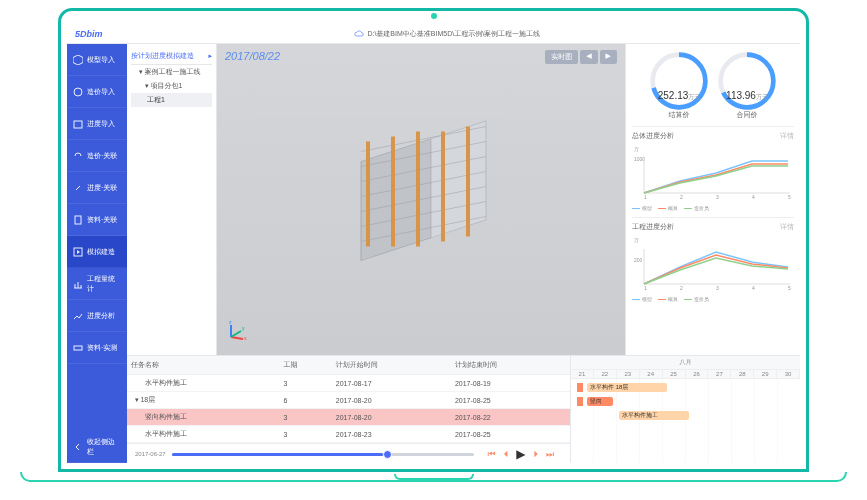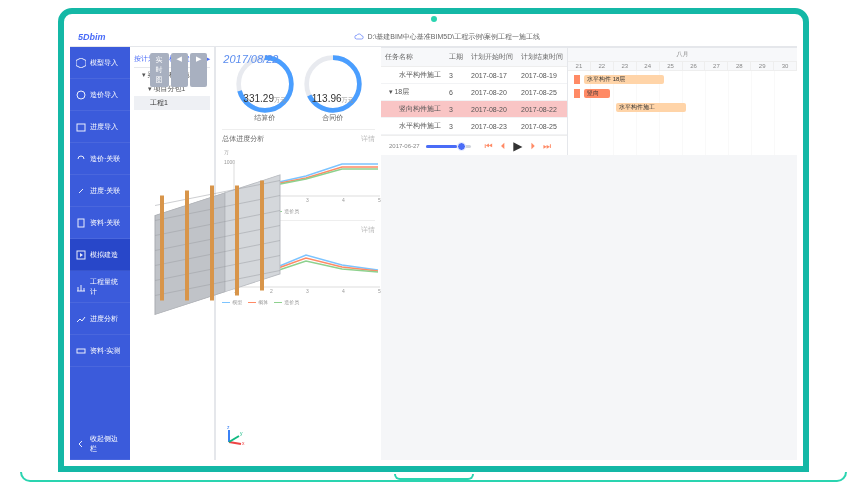--- a/index.html
+++ b/index.html
@@ -1,33 +1,33 @@
 <!DOCTYPE html>
 <html><head>
 <meta charset="utf-8">
 <style>
 *{margin:0;padding:0;box-sizing:border-box;font-family:"Microsoft YaHei",Arial,sans-serif}
 body{background:#fff;width:867px;height:500px;position:relative;overflow:hidden}
 .laptop{position:absolute;inset:0}
-.laptop-frame{position:absolute;top:8px;left:58px;right:58px;bottom:28px;border:6px solid #14b8a6;border-radius:14px 14px 0 0;background:#fff}
+.laptop-frame{position:absolute;top:8px;left:58px;right:58px;bottom:28px;border:3px solid #14b8a6;border-radius:14px 14px 0 0;background:#fff}
 .laptop-cam{position:absolute;top:2px;left:50%;transform:translateX(-50%);width:6px;height:6px;background:#2ad4b0;border-radius:50%}
 .laptop-base{position:absolute;bottom:18px;left:20px;right:20px;height:10px;border:2px solid #2ad4b0;border-top:none;border-radius:0 0 10px 10px}
 .laptop-notch{position:absolute;bottom:20px;left:50%;transform:translateX(-50%);width:80px;height:6px;border:2px solid #2ad4b0;border-top:none;border-radius:0 0 6px 6px}
 .screen{position:absolute;top:13px;left:6px;right:6px;bottom:6px;background:#f5f6f8;overflow:hidden;display:flex;flex-direction:column}
 .topbar{height:20px;background:#fff;border-bottom:1px solid #e5e7eb;display:flex;align-items:center;padding:0 8px;font-size:7px;color:#666}
 .topbar .logo{color:#4a6cf7;font-weight:bold;font-size:9px;font-style:italic}
 .topbar .bc{flex:1;text-align:center;display:flex;align-items:center;justify-content:center;gap:3px}
 .cloud{width:10px;height:7px;display:inline-block}
 .main{flex:1;display:flex;overflow:hidden}
 .sidebar{width:60px;background:#3b5bdb;display:flex;flex-direction:column;color:#fff;font-size:7px}
 .sb-item{height:32px;display:flex;align-items:center;gap:4px;padding:0 6px;cursor:pointer;border-bottom:1px solid rgba(255,255,255,.08)}
 .sb-item.active{background:#2847c9}
 .sb-item .ic{width:10px;height:10px;flex-shrink:0;opacity:.9}
 .sb-bottom{margin-top:auto}
-.content{flex:1;display:flex;overflow:hidden}
+.content{flex:1;display:flex;flex-direction:column;overflow:hidden}
 .row1{flex:1;display:flex;overflow:hidden}
 .tree-col{width:90px;background:#fff;border-right:1px solid #e5e7eb;font-size:7px;padding:4px}
 .tree-title{color:#4a6cf7;padding:3px 0;border-bottom:1px solid #e5e7eb;display:flex;align-items:center;gap:3px}
 .tree-node{padding:2px 0 2px 8px;color:#555}
 .tree-leaf{padding:2px 0 2px 16px;background:#eef0f4;color:#333}
 .viewport{flex:1;background:linear-gradient(#d4d6d9,#cacccf);position:relative;display:flex;flex-direction:column}
 .vp-date{position:absolute;top:6px;left:8px;color:#5b8def;font-size:11px;font-style:italic}
 .vp-btn{position:absolute;top:6px;right:8px;display:flex;gap:2px}
 .vp-btn span{background:#a8b0c0;color:#fff;font-size:7px;padding:2px 6px;border-radius:2px}
 .model{position:absolute;top:50%;left:50%;transform:translate(-50%,-55%);width:200px;height:170px}
@@ -212,21 +212,21 @@
               </svg>
             </div>
 
             <div class="dash">
               <div class="gauges">
                 <div class="gauge">
                   <svg viewBox="0 0 40 40">
                       <circle cx="20" cy="20" r="17" fill="none" stroke="#e8eaef" stroke-width="3"></circle>
                       <circle cx="20" cy="20" r="17" fill="none" stroke="#4a9eff" stroke-width="3" stroke-dasharray="75 107" transform="rotate(-90 20 20)"></circle>
                     </svg>
-                  <div class="val"><span>331.29</span><span class="unit">万元</span></div>
+                  <div class="val"><span>252.13</span><span class="unit">万元</span></div>
                   <div class="lbl">结算价</div>
                 </div>
                 <div class="gauge">
                   <svg viewBox="0 0 40 40">
                       <circle cx="20" cy="20" r="17" fill="none" stroke="#e8eaef" stroke-width="3"></circle>
                       <circle cx="20" cy="20" r="17" fill="none" stroke="#4a9eff" stroke-width="3" stroke-dasharray="72 107" transform="rotate(-90 20 20)"></circle>
                     </svg>
                   <div class="val"><span>113.96</span><span class="unit">万元</span></div>
                   <div class="lbl">合同价</div>
                 </div>

